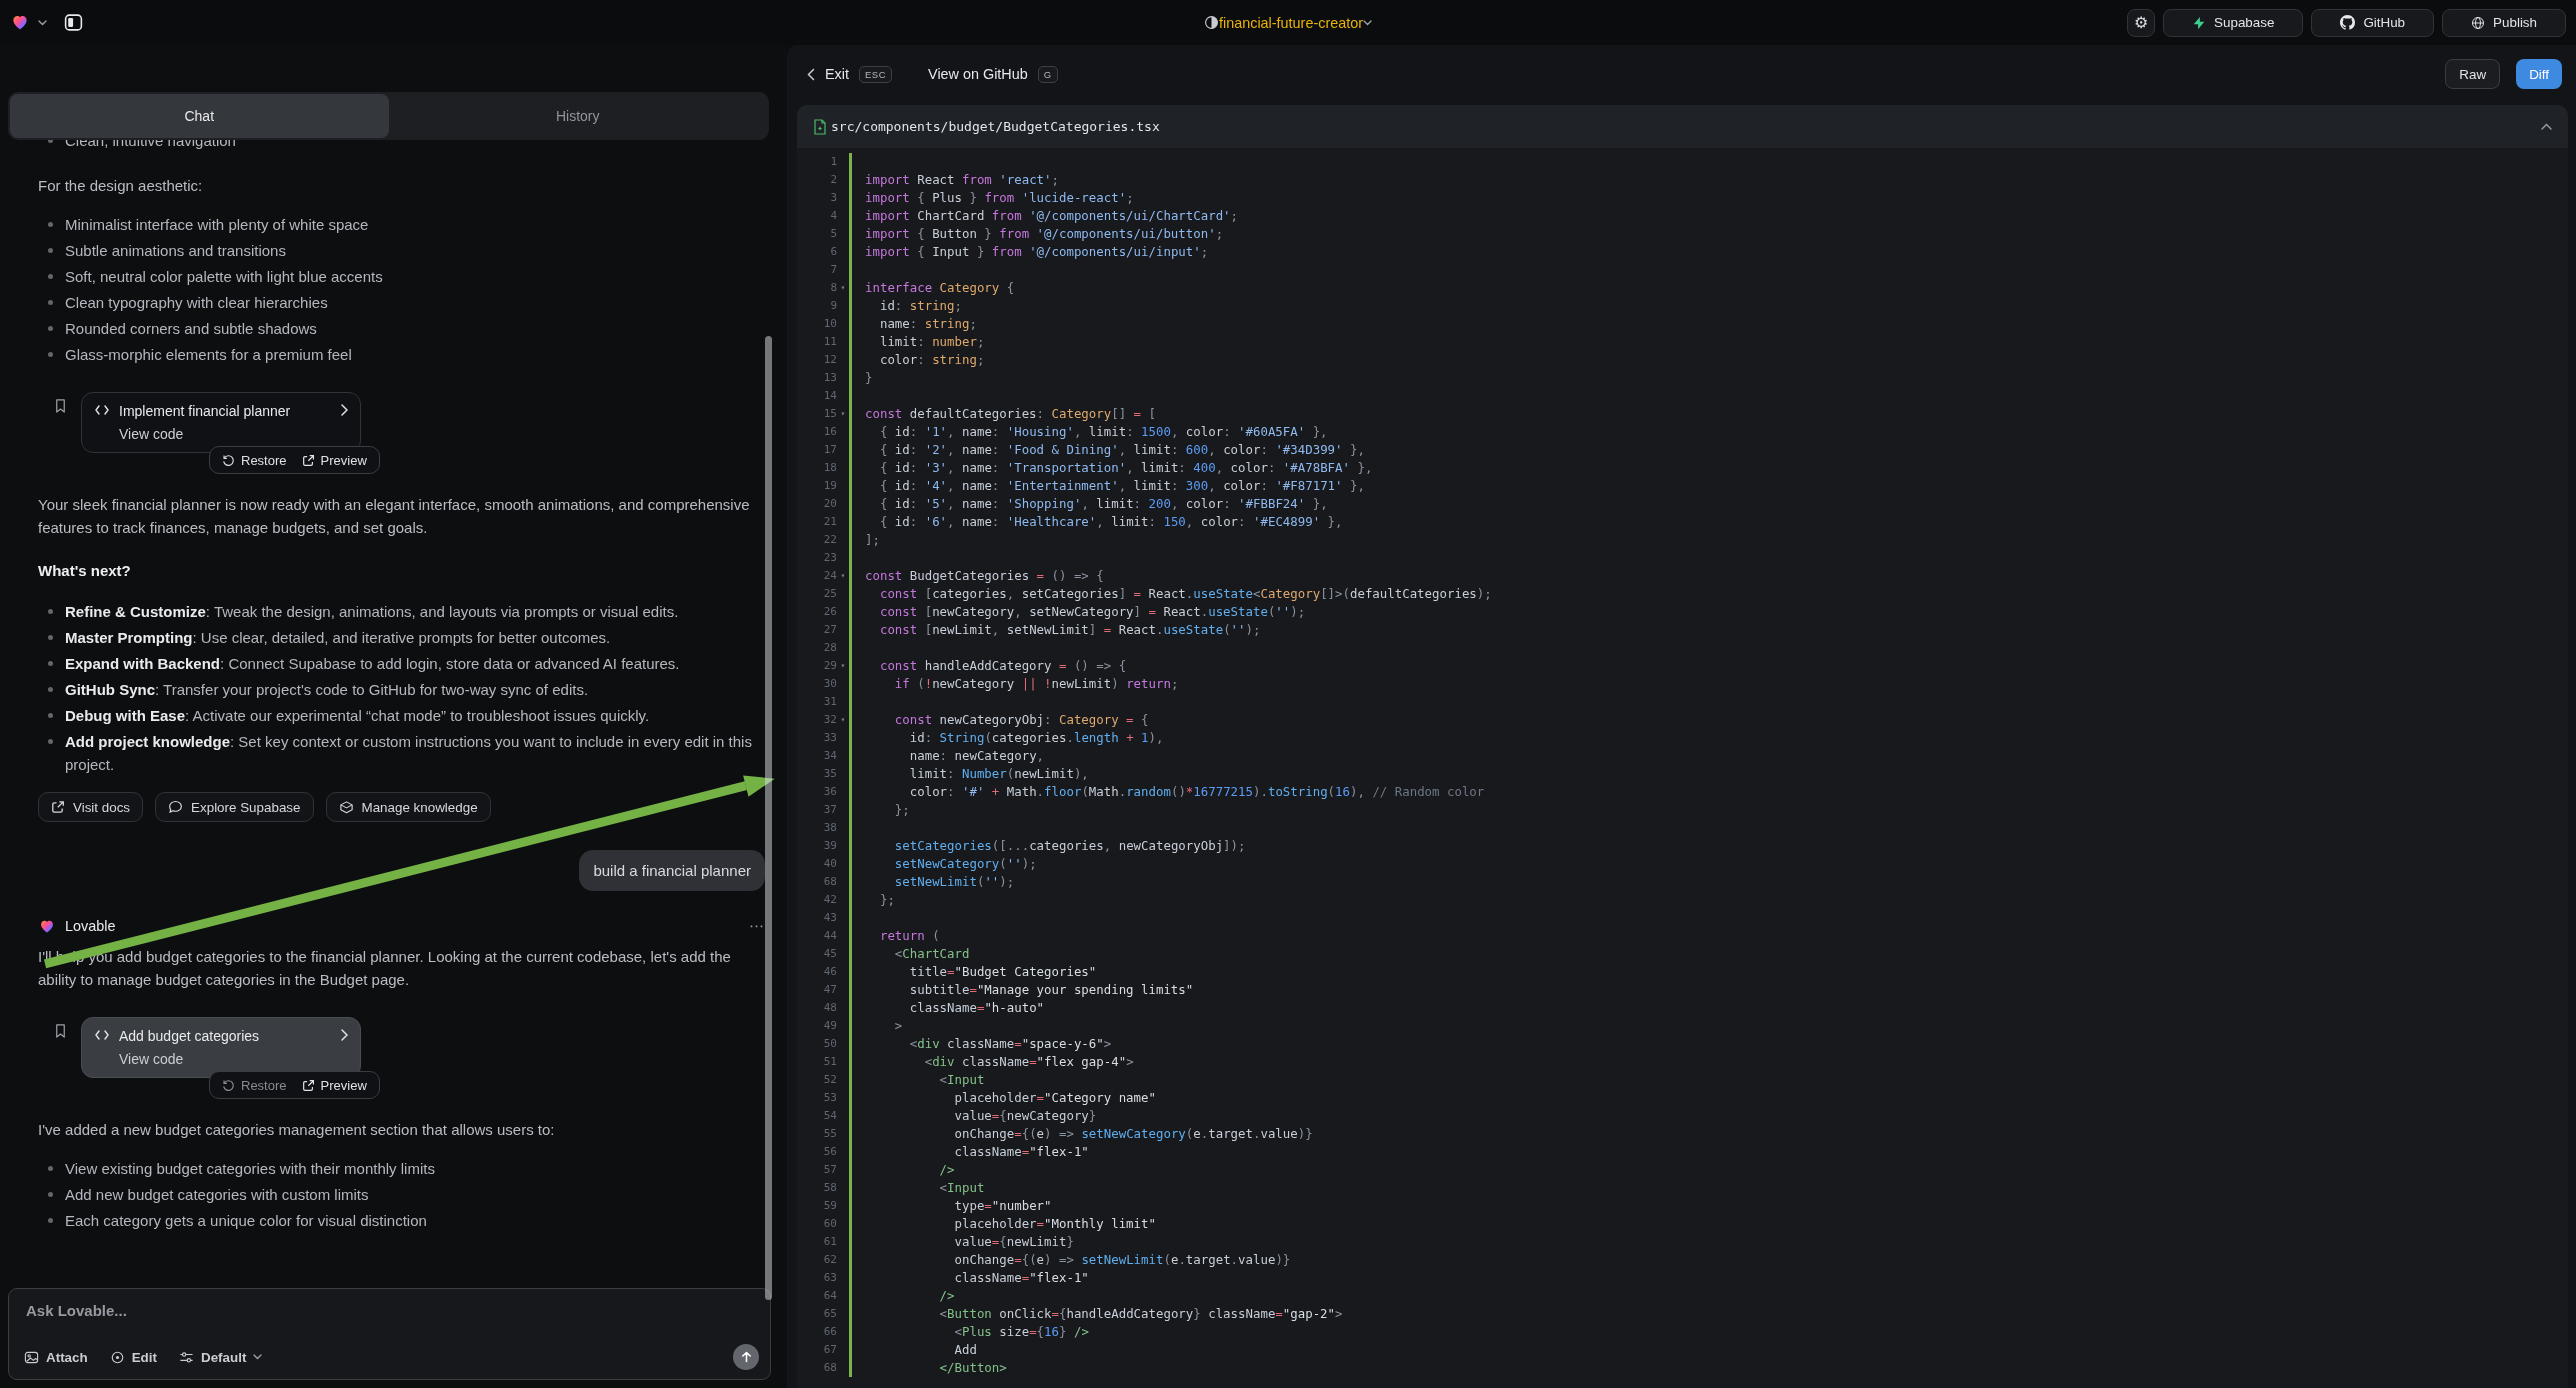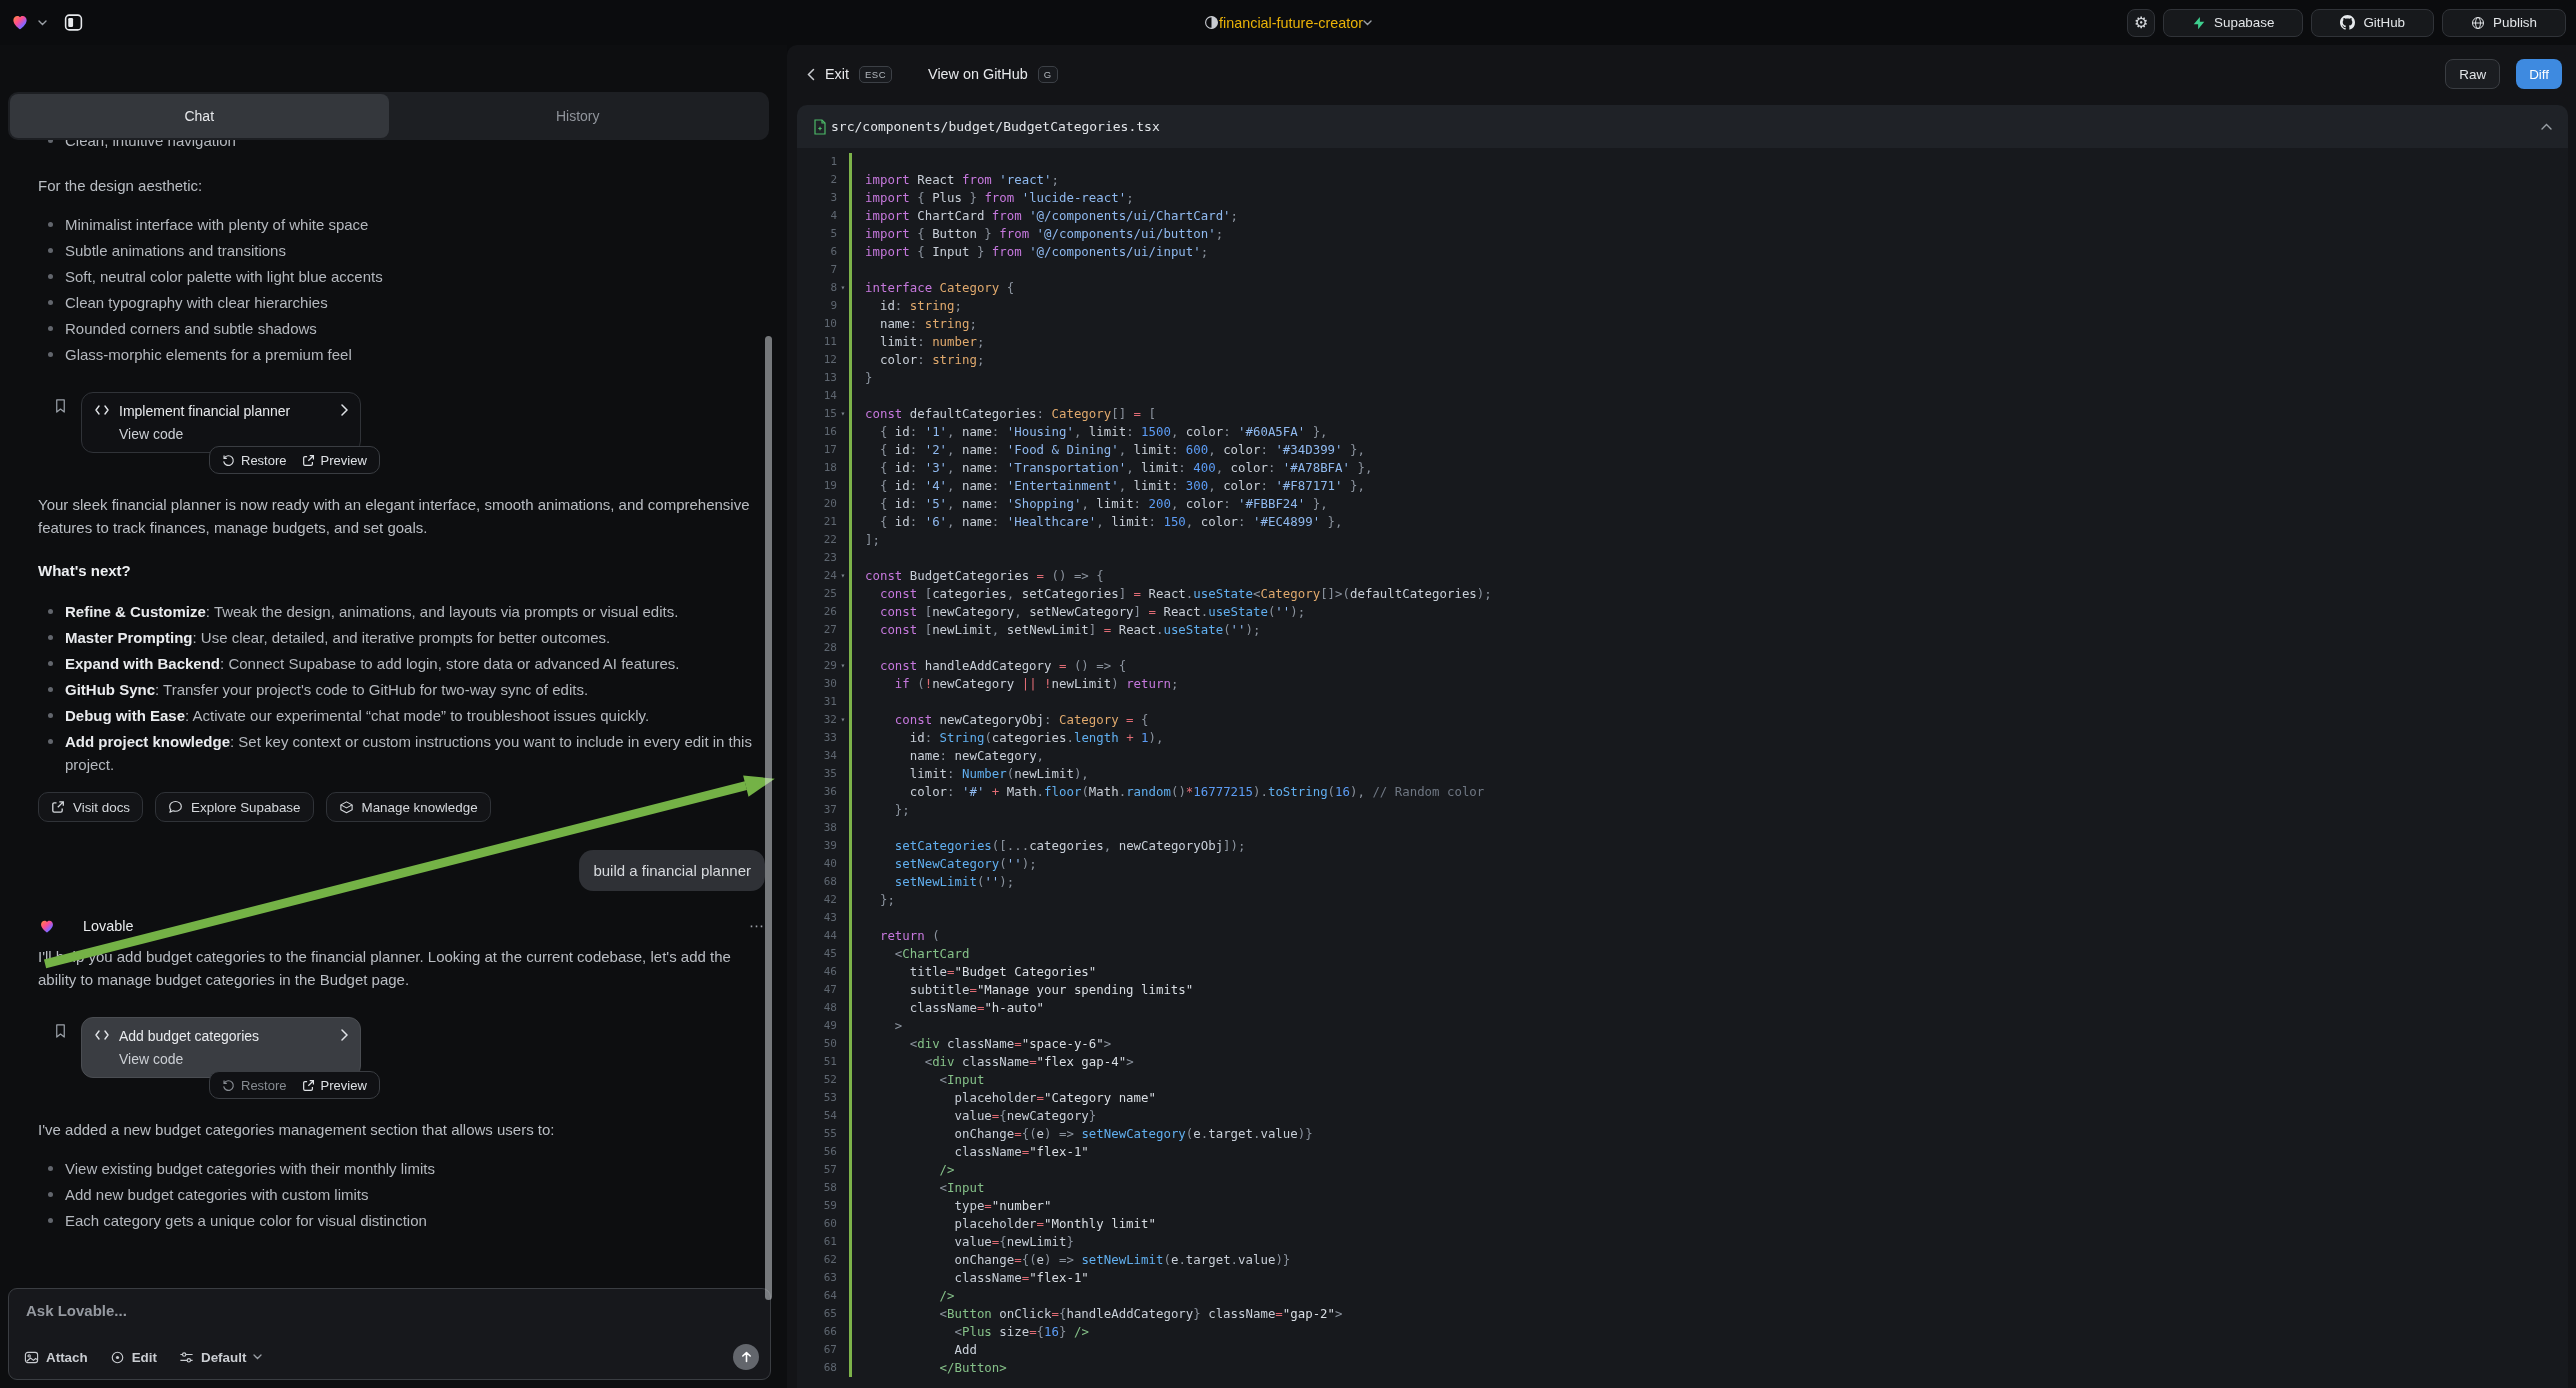--- a/index.html
+++ b/index.html
@@ -59,21 +59,21 @@
 
   .actions { display:flex; gap:12px; margin-top:16px; }
   .action-btn { height:30px; padding:0 12px; border:1px solid #303338; border-radius:10px;
     background:#131417; color:#d6d9dd; font-size:13.4px; display:flex; align-items:center; gap:8px; cursor:pointer; }
 
   .user-row { display:flex; justify-content:flex-end; margin-top:28px; }
   .li + .user-row { margin-top:56px; }
   .user-bubble { background:#2f3136; color:#d7dade; font-size:15px; line-height:23px;
     padding:9px 14px; border-radius:14px; max-width:558px; }
 
-  .assistant-header { display:flex; align-items:center; gap:27px; margin-top:26px;
+  .assistant-header { display:flex; align-items:center; gap:9px; margin-top:26px;
     color:#e9ebee; font-size:14.4px; }
   .assistant-header + .para { margin-top:10px; }
   .ah-dots { margin-left:auto; color:#9a9ea5; font-size:15px; letter-spacing:1px; }
 
   .arrow-svg { position:absolute; inset:0; width:787px; height:1343px; pointer-events:none; z-index:5; }
   .chat-scrollbar { position:absolute; right:15px; top:291px; width:7px; height:964px; border-radius:4px;
     background:rgba(222,225,229,.5); z-index:6; }
 
   .composer { position:absolute; left:8px; right:16px; bottom:8px; height:92px; background:#17181c;
     border:1px solid #3a3d42; border-radius:9px;font-weight:bold; }

